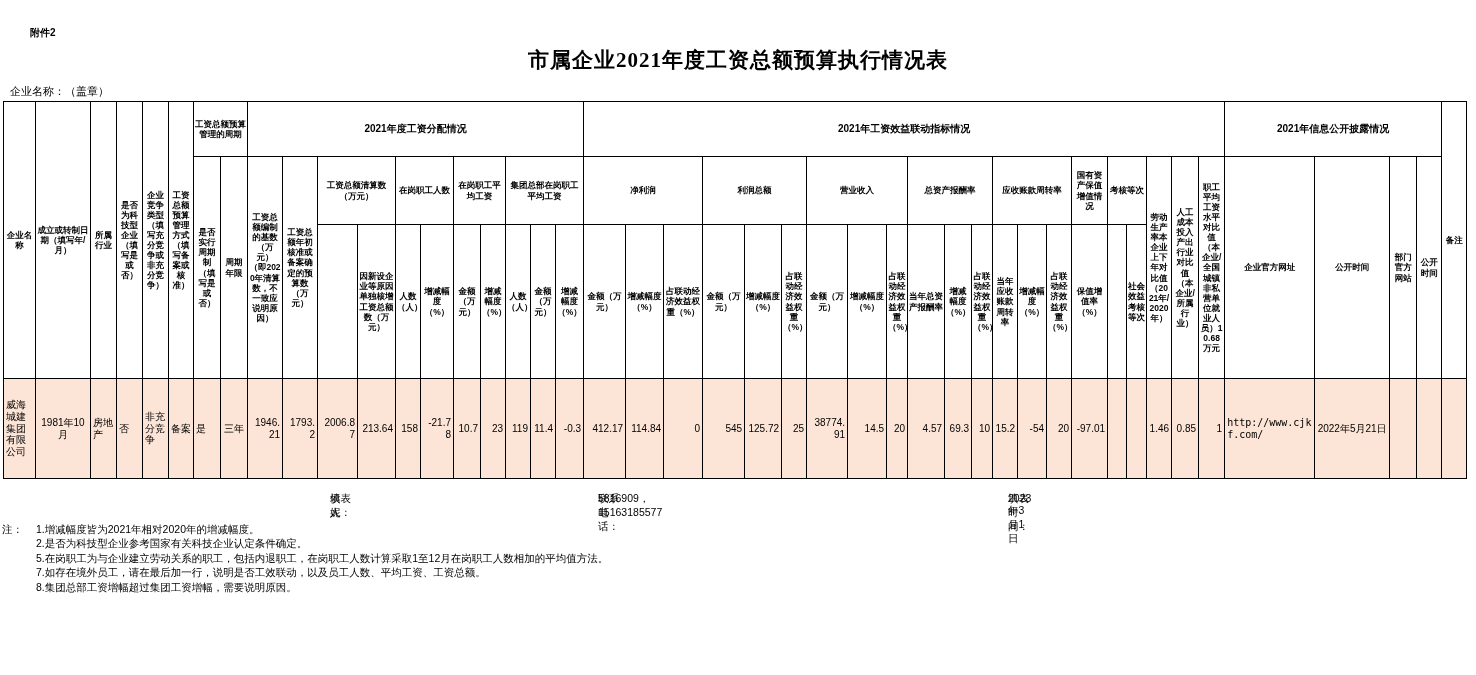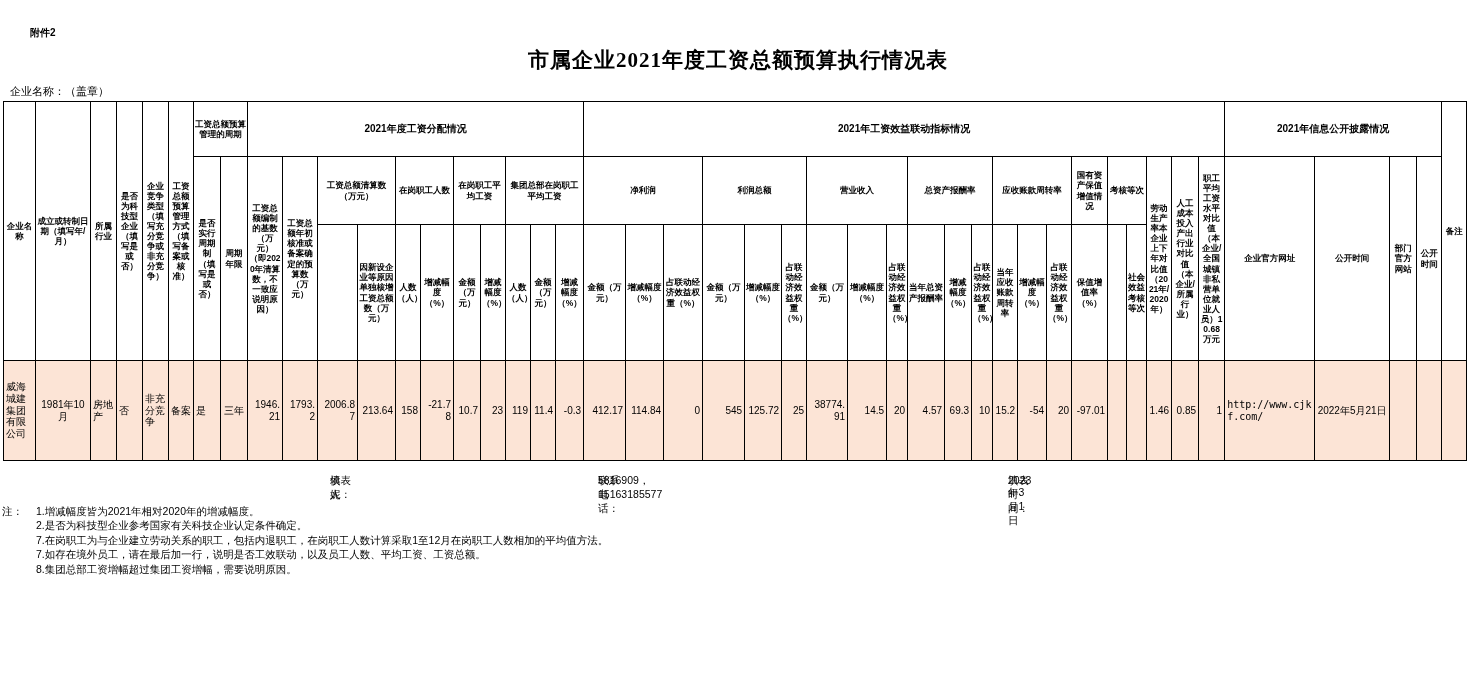--- a/index.html
+++ b/index.html
@@ -9,21 +9,21 @@
   .title  { text-align:center; margin-top:6px; font-size:21px; font-weight:bold;
             font-family:"Liberation Serif","DejaVu Serif",serif; letter-spacing:1px; }
   .company-line { margin:10px 0 2px 10px; font-size:11px; }
   table { border-collapse:collapse; table-layout:fixed; margin-left:3px; width:1463px; }
   th,td { border:1px solid #000; vertical-align:middle; overflow:hidden;
           word-break:break-all; line-height:1.18; }
   th { font-weight:bold; font-size:8.5px; text-align:center; padding:1px; background:#fff; }
   th.g1 { font-size:10px; }
   tr.r1 th { height:55px; }
   tr.r2 th { height:68px; }
-  tr.r3 th { height:136px; }
+  tr.r3 th { height:154px; }
   tr.data td { height:100px; background:#fce4d6; font-size:10px; padding:1px 2px;margin-top:16px; }
   td.num { text-align:right; padding-right:3px; }
   td.tl  { text-align:left; }
   td.tc  { text-align:center; }
   td.url { text-align:left; font-family:"DejaVu Sans Mono",monospace; font-size:8.5px; }
   .footer-line { position:relative; height:18px; margin-top:13px; font-size:10.5px; }
   .footer-line span { position:absolute; top:0; }
   .f-filler { left:330px; } .f-phone { left:598px; } .f-time { left:1008px; }
   .notes { position:relative; margin:12px 0 0 2px; font-size:10.5px; line-height:14.4px; }
   .notes .prefix { position:absolute; left:0; top:0; }
@@ -213,16 +213,16 @@
   <span class="f-time">
       <span>填表时间：</span>
       <span>2023年3月1日</span>
     </span>
 </div>
 
 <div class="notes">
   <span class="prefix">注：</span>
   <div class="item">1.增减幅度皆为2021年相对2020年的增减幅度。</div>
   <div class="item">2.是否为科技型企业参考国家有关科技企业认定条件确定。</div>
-  <div class="item">7.在岗职工为与企业建立劳动关系的职工，包括内退职工，在岗职工人数计算采取1至12月在岗职工人数相加的平均值方法。</div>
+  <div class="item">5.在岗职工为与企业建立劳动关系的职工，包括内退职工，在岗职工人数计算采取1至12月在岗职工人数相加的平均值方法。</div>
   <div class="item">7.如存在境外员工，请在最后加一行，说明是否工效联动，以及员工人数、平均工资、工资总额。</div>
   <div class="item">8.集团总部工资增幅超过集团工资增幅，需要说明原因。</div>
 </div>
 
 </body></html>

